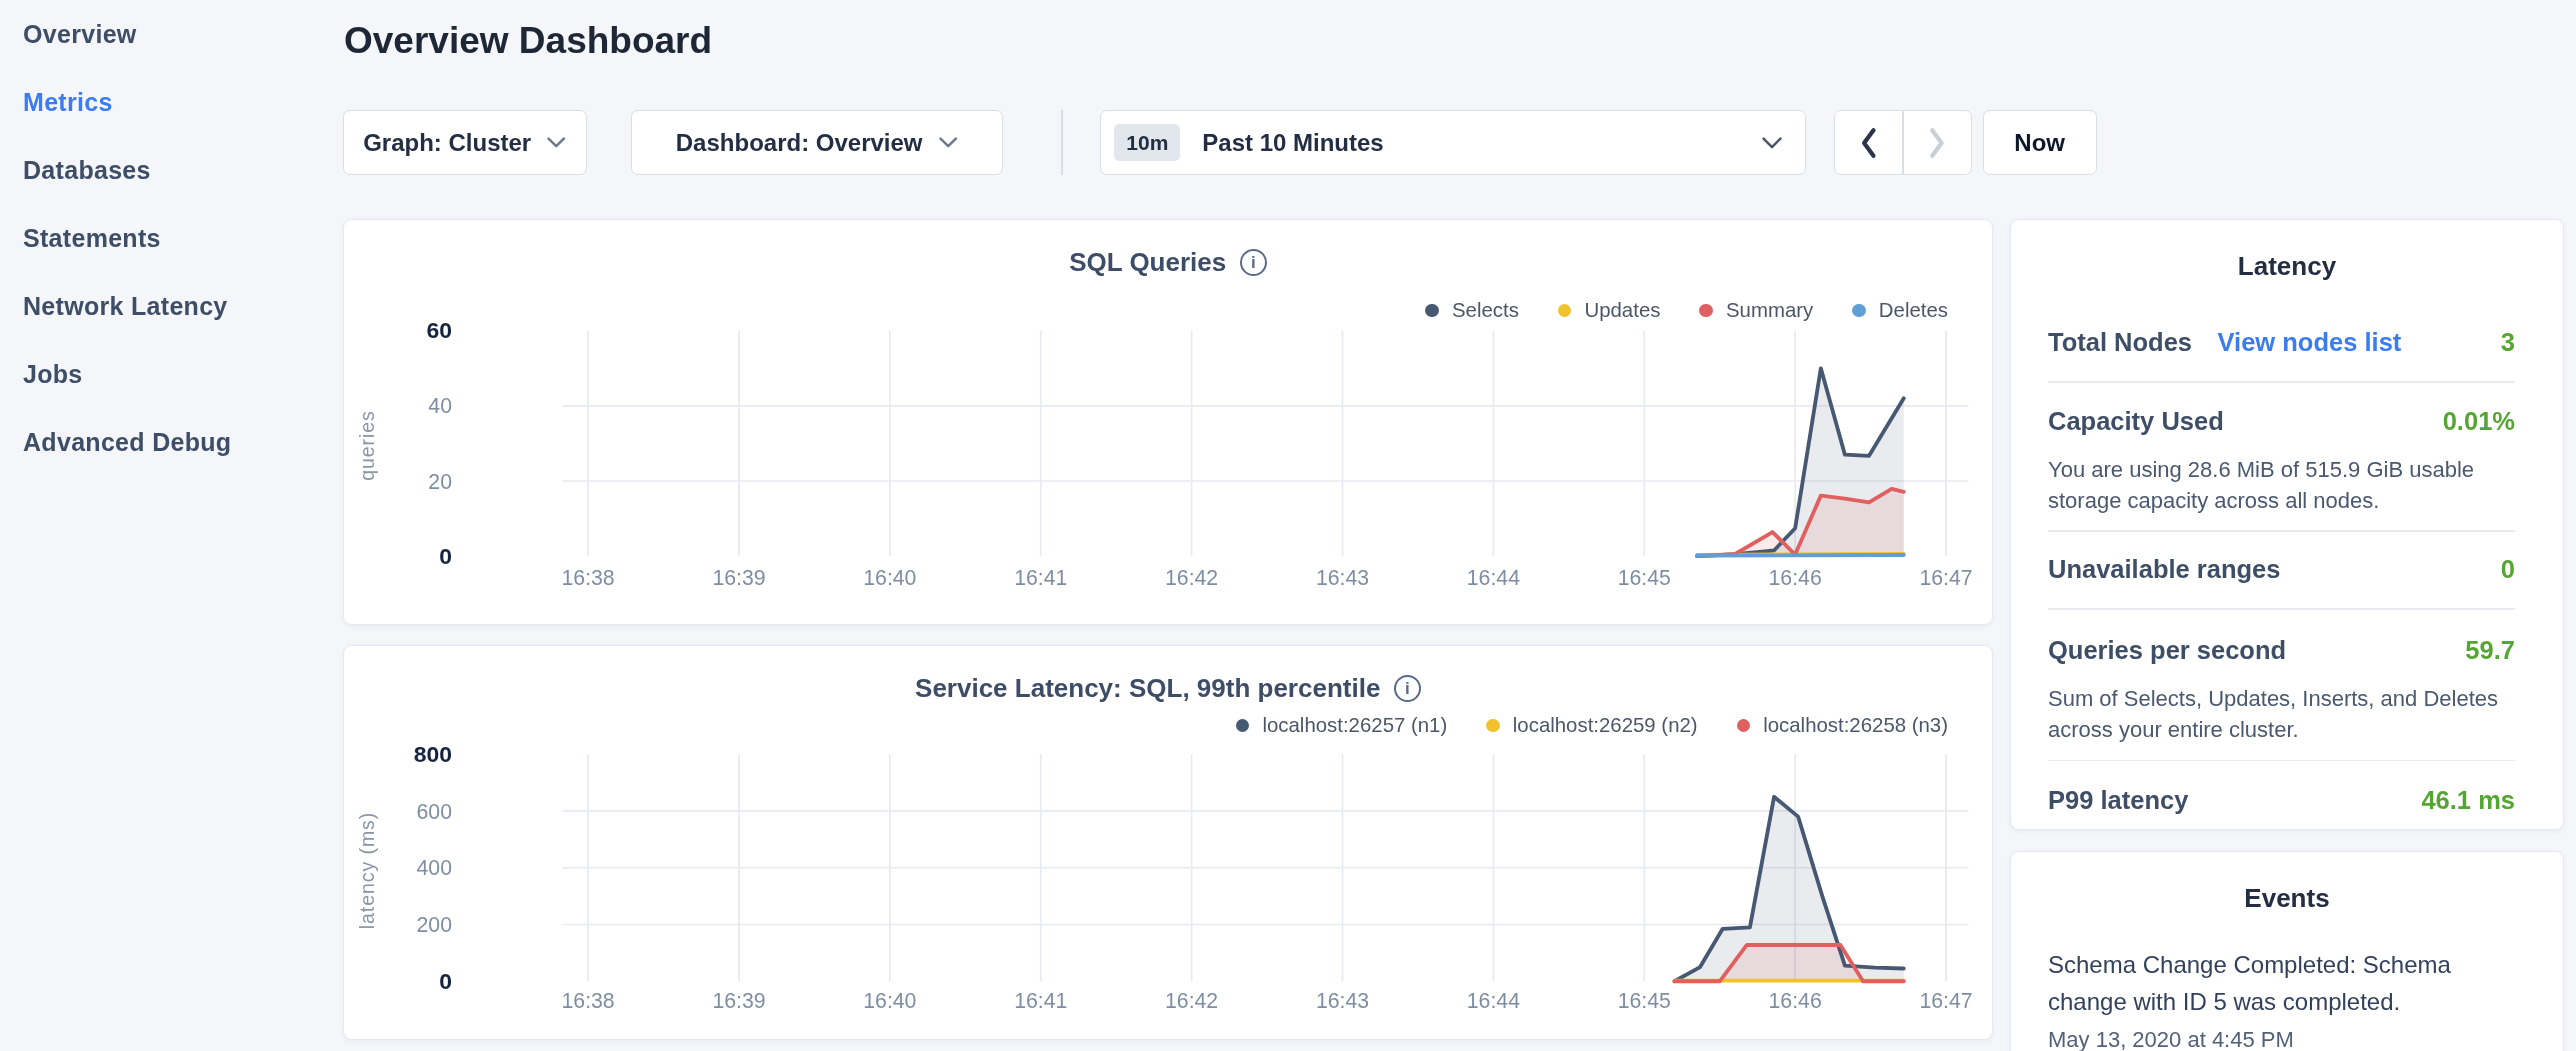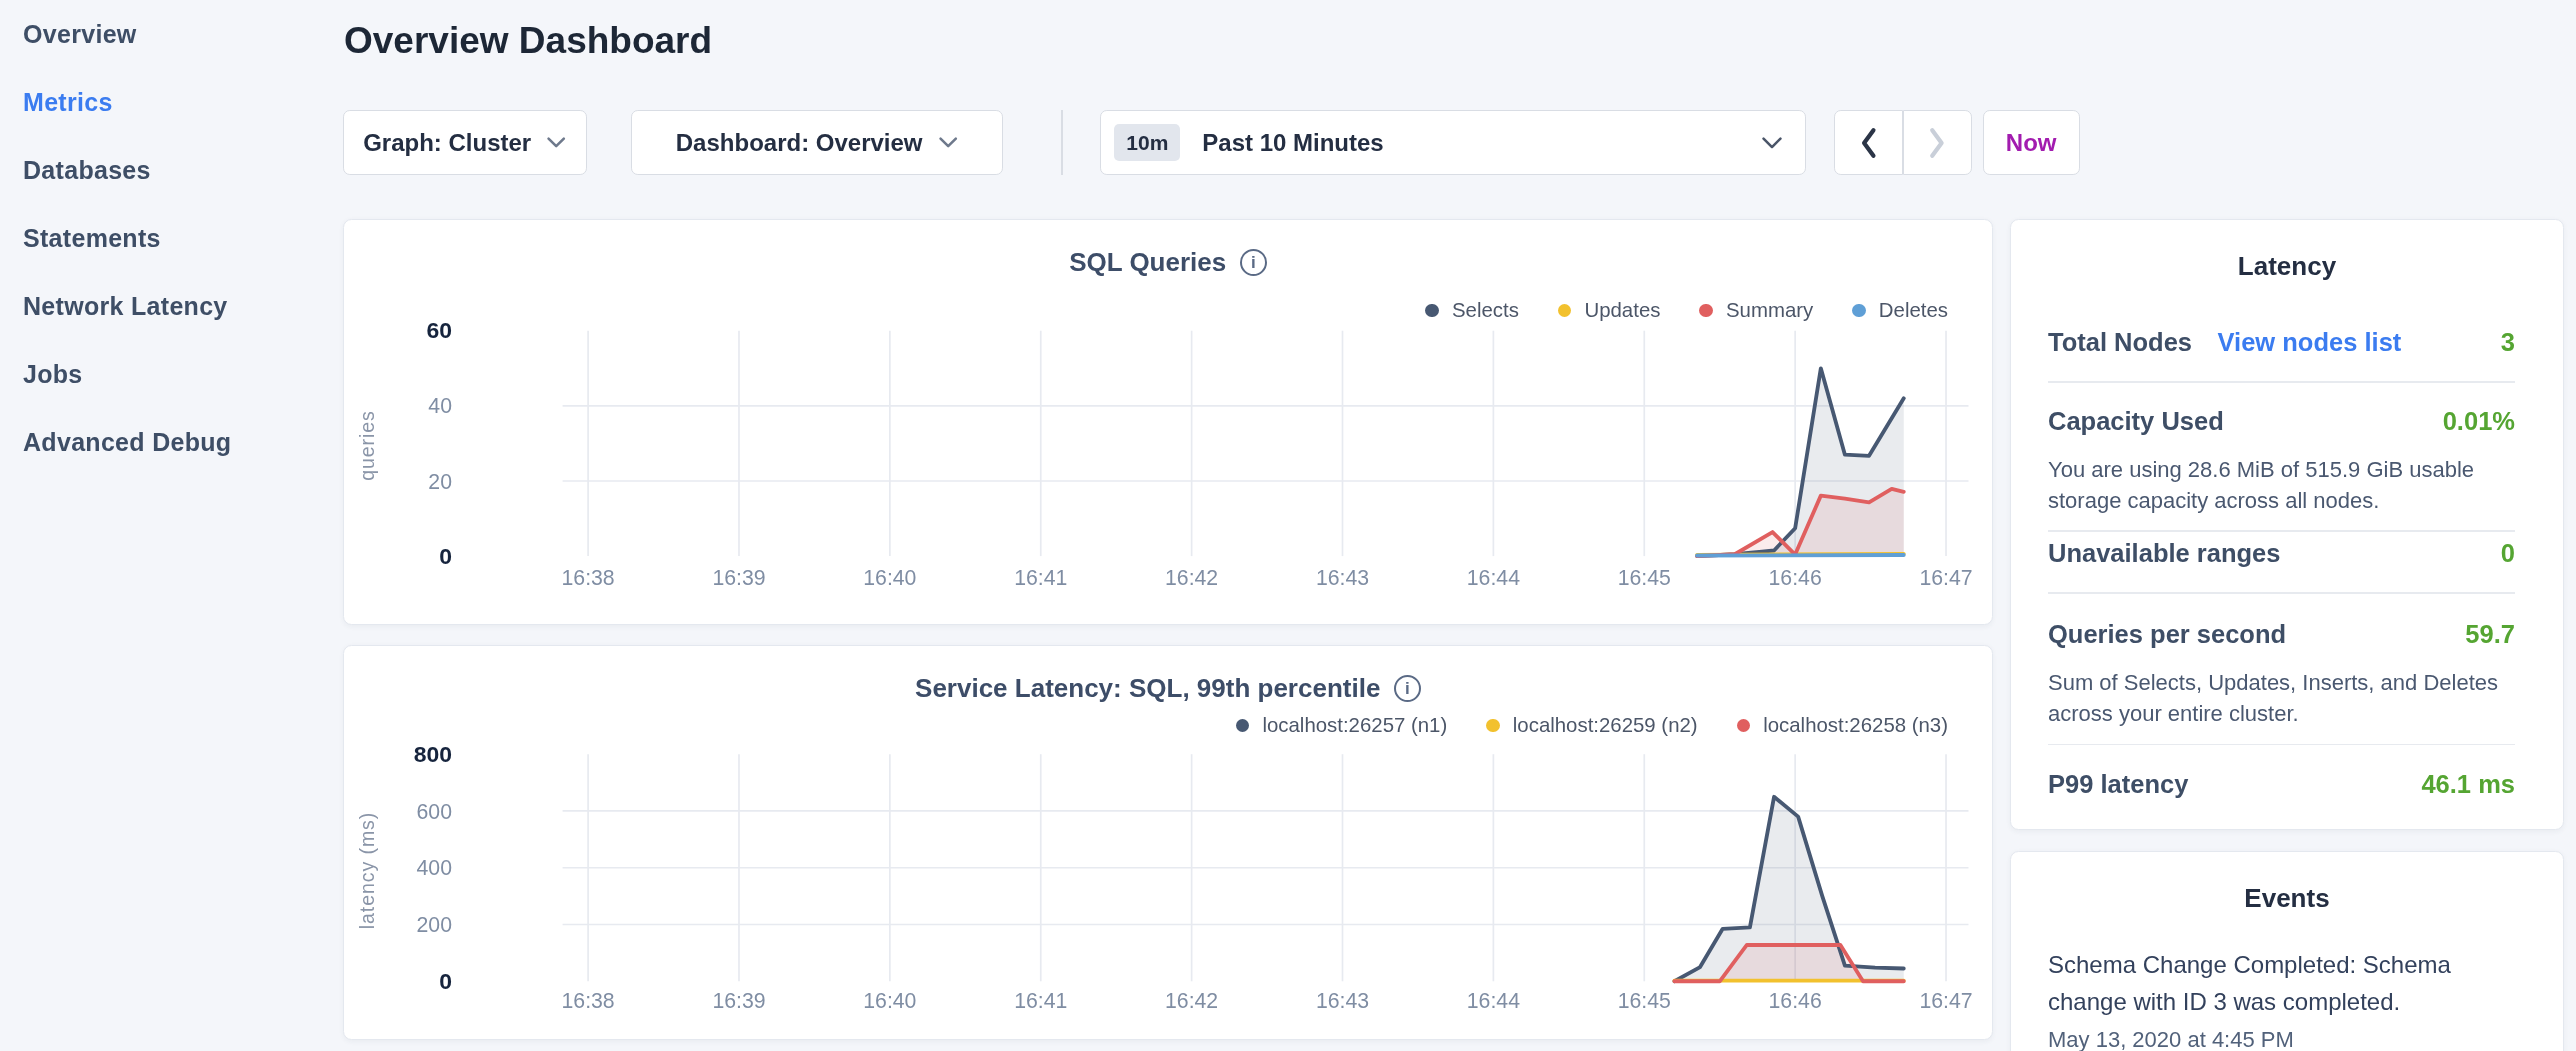--- a/index.html
+++ b/index.html
@@ -23,21 +23,21 @@
   .w-graph { width:244px; margin-right:44px; }
   .w-dash  { width:372px; margin-right:58px; }
   .vdivider { width:1.7px; height:65px; background:#d9dde4; margin-right:37px; }
   .time-picker { width:706px; justify-content:flex-start; padding:0 22px 0 13.6px; margin-right:28px; }
   .time-badge { background:#e2e6ed; border-radius:5.1px; padding:6.8px 12px; font-size:21px; font-weight:700; color:#242e42; }
   .time-label { margin-left:22px; font-size:24px; font-weight:700; color:#242e42; flex:1; text-align:left; }
   .arrow-group { display:flex; margin-right:11px; }
   .arrow-btn { width:69px; border-radius:0; }
   .arrow-btn:first-child { border-radius:6.8px 0 0 6.8px; border-right-width:0.9px; }
   .arrow-btn:last-child  { border-radius:0 6.8px 6.8px 0; border-left-width:0.9px; }
-  .now-btn { width:97px; color:#a21caf; }
+  .now-btn { width:114px; color:#0f172a; }
   
   .card { position:absolute; background:#fff; border:1.7px solid #e4e8ef; border-radius:8.5px;
     box-shadow:0 1.7px 5.1px rgba(40,50,70,.05); }
   #chart-card-1 { left:343px; top:219px; width:1650px; height:406px; }
   #chart-card-2 { left:343px; top:645px; width:1650px; height:395px; }
   #summary-card { left:2010px; top:219px; width:554px; height:611px; }
   #events-card  { left:2010px; top:851px; width:554px; height:340px; }
   
   .chart-title-row { position:absolute; left:0; right:0; top:27px; display:flex;
     align-items:center; justify-content:center; gap:13.6px; }
@@ -251,38 +251,38 @@
         <span class="lnk">View nodes list</span>
         <span class="val">3</span>
       </div>
       <div class="sdivider" style="margin-top: 22px;"></div>
       <div class="srow" style="margin-top: 22px;">
         <span class="lbl">Capacity Used</span>
         <span class="val">0.01%</span>
       </div>
       <div class="sdesc" style="margin-top: 15.3px;">You are using 28.6 MiB of 515.9 GiB usable storage capacity across all nodes.</div>
       <div class="sdivider" style="margin-top: 14.5px;"></div>
-      <div class="srow" style="margin-top: 4px; justify-content: flex-end;">
+      <div class="srow" style="margin-top: 20px; justify-content: flex-end;">
         <span class="lbl">Unavailable ranges</span>
         <span class="val">0</span>
       </div>
       <div class="sdivider" style="margin-top: 22px;"></div>
       <div class="srow" style="margin-top: 24px;">
         <span class="lbl">Queries per second</span>
         <span class="val">59.7</span>
       </div>
       <div class="sdesc" style="margin-top: 15.3px;">Sum of Selects, Updates, Inserts, and Deletes across your entire cluster.</div>
       <div class="sdivider" style="margin-top: 14.5px;"></div>
       <div class="srow" style="margin-top: 22px;">
         <span class="lbl">P99 latency</span>
         <span class="val">46.1 ms</span>
       </div>
     </div>
 </aside>
 
 <aside class="card" id="events-card">
   <div class="panel-title">Events</div>
   <div class="events-body" id="events-body">
-      <div class="event-text" style="margin-top: 32px;">Schema Change Completed: Schema change with ID 3 was completed.</div>
+      <div class="event-text" style="margin-top: 32px;">Schema Change Completed: Schema change with ID 5 was completed.</div>
       <div class="event-time">May 13, 2020 at 4:45 PM</div>
     </div>
 </aside>
 
 
 </body></html>

